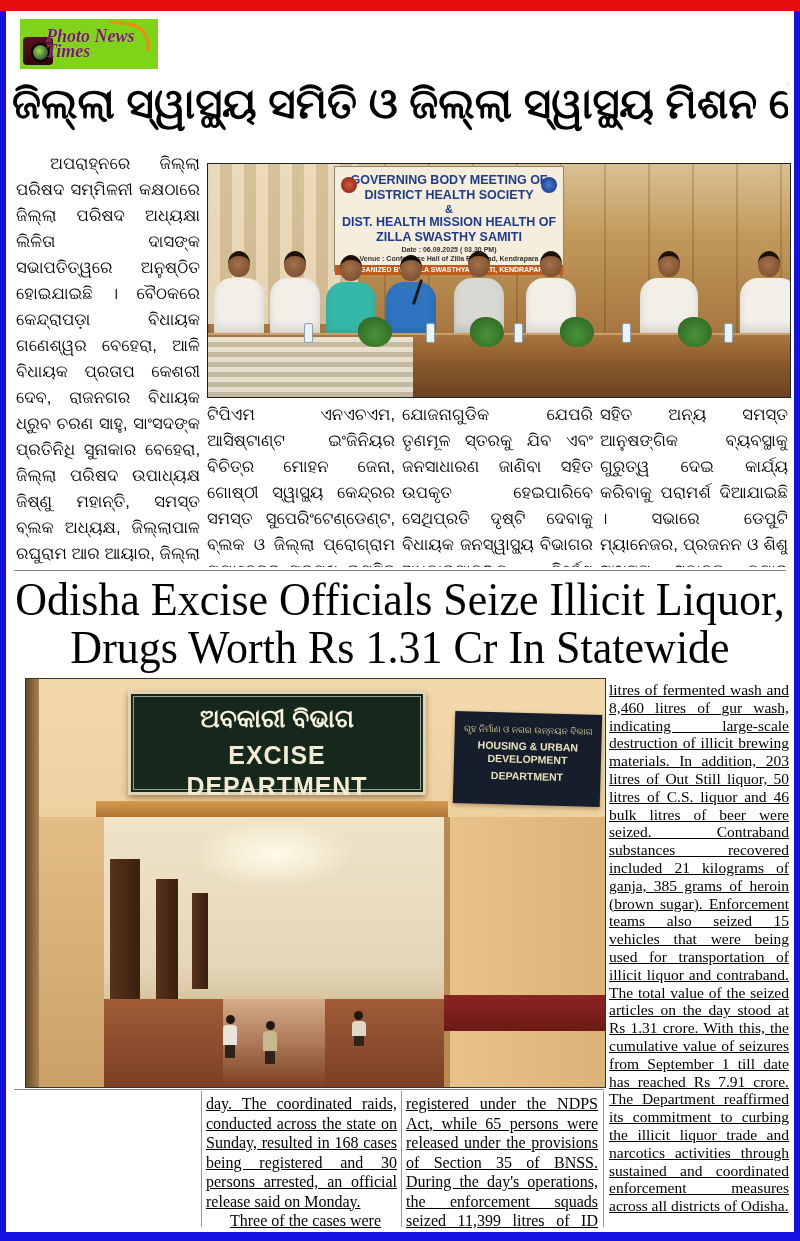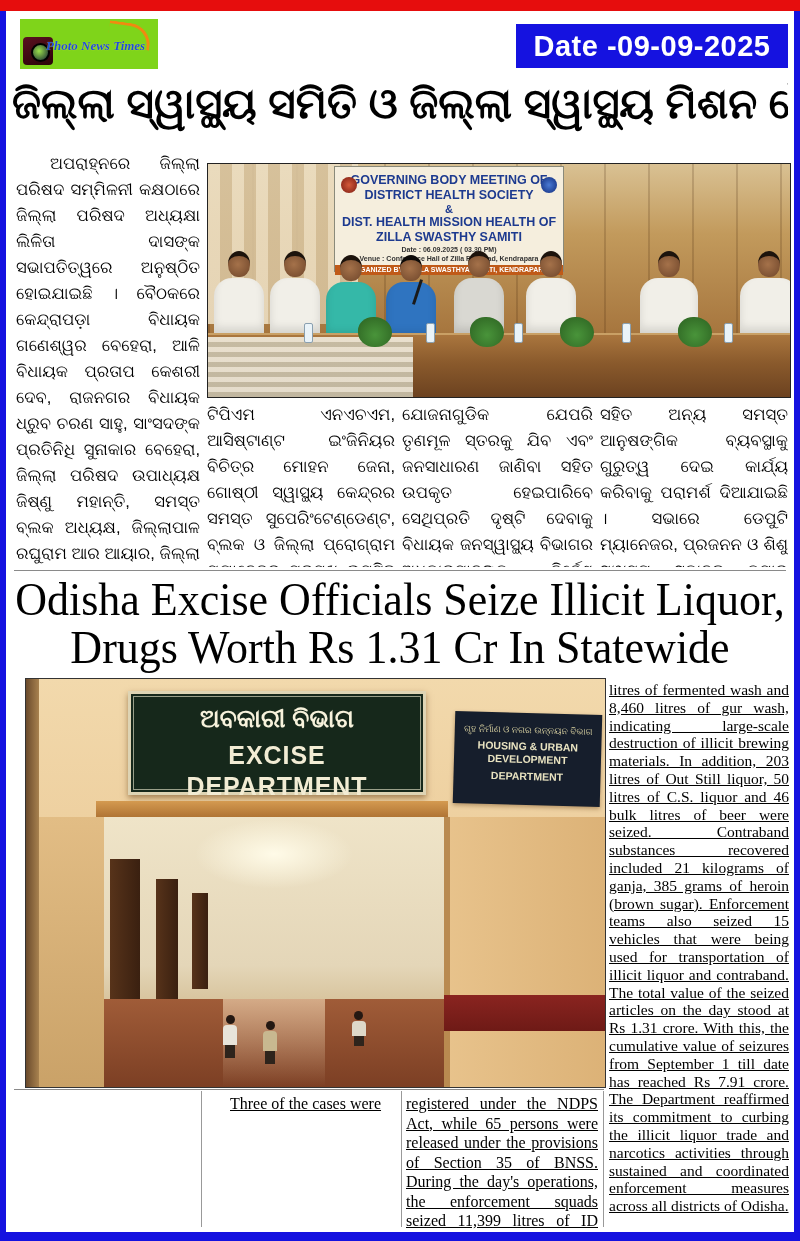--- a/index.html
+++ b/index.html
@@ -5,21 +5,21 @@
   html,body{margin:0;padding:0;background:#cfcfcf;font-family:"Liberation Sans",sans-serif;}
   .page{position:relative;width:800px;height:1241px;margin:0 auto;background:#ffffff;overflow:hidden;}
   
   .topbar{position:absolute;top:0;left:0;width:800px;height:11px;background:#e60d0d;}
   .bl{position:absolute;left:0;top:11px;bottom:0;width:6px;background:#1512e0;}
   .br{position:absolute;right:0;top:11px;bottom:0;width:6px;background:#1512e0;}
   .bb{position:absolute;left:0;right:0;bottom:0;height:9px;background:#1512e0;}
 
   
   .logo{position:absolute;left:20px;top:19px;width:138px;height:50px;background:#7fd41a;overflow:hidden;}
-  .logo-text{position:absolute;left:26px;top:10px;width:110px;font-family:"Liberation Serif",serif;font-style:italic;font-weight:bold;font-size:13px;color:#1d4ed8;line-height:15px;text-shadow:0 0 1px #e8e060;margin-top:9px;}
+  .logo-text{position:absolute;left:26px;top:10px;width:110px;font-family:"Liberation Serif",serif;font-style:italic;font-weight:bold;font-size:18px;color:#701a75;line-height:15px;text-shadow:0 0 1px #e8e060;}
   .cam{position:absolute;left:3px;top:18px;width:30px;height:28px;background:linear-gradient(160deg,#5a1020,#2a0408);border-radius:4px;}
   .cam-lens{position:absolute;left:8px;top:6px;width:15px;height:15px;border-radius:50%;background:radial-gradient(circle at 40% 40%,#9adf4a,#123);border:2px solid #000;}
   .swoosh{position:absolute;left:88px;top:4px;width:40px;height:22px;border:3px solid #f08a10;border-bottom:none;border-left:none;border-radius:0 22px 0 0;transform:rotate(8deg);}
   .pagebox{position:absolute;left:158px;top:24px;width:136px;height:46px;background:#1512e0;color:#fff;font-weight:bold;font-size:30px;display:flex;align-items:center;justify-content:center;}
   .datebox{position:absolute;left:516px;top:24px;width:272px;height:44px;background:#1512e0;color:#fff;font-weight:bold;font-size:29px;display:flex;align-items:center;justify-content:center;letter-spacing:0.5px;}
 
   
   .od-headline{position:absolute;left:12px;top:80px;width:776px;height:62px;text-align:center;font-size:42px;font-weight:600;color:#000;white-space:nowrap;overflow:hidden;}
   .od-col{position:absolute;font-size:16.5px;line-height:26px;text-align:justify;color:#000;overflow:hidden;}
   .od-c1{left:16px;top:150px;width:184px;height:416px;}
@@ -110,21 +110,20 @@
   <div class="br"></div>
   <div class="bb"></div>
 
   <div class="logo">
     <div class="cam">
         <div class="cam-lens"></div>
       </div>
     <div class="swoosh"></div>
     <div class="logo-text">Photo News Times</div>
   </div>
-  <div class="datebox">Date -09-09-2025</div>
 
   <div class="od-headline">ଜିଲ୍ଲା ସ୍ୱାସ୍ଥ୍ୟ ସମିତି ଓ ଜିଲ୍ଲା ସ୍ୱାସ୍ଥ୍ୟ ମିଶନ ବୈଠକ ଅନୁଷ୍ଠିତ</div>
 
   <div class="od-col od-c1">
       <p>ଅପରାହ୍ନରେ ଜିଲ୍ଲା ପରିଷଦ ସମ୍ମିଳନୀ କକ୍ଷଠାରେ ଜିଲ୍ଲା ପରିଷଦ ଅଧ୍ୟକ୍ଷା ଲିଳିତା ଦାସଙ୍କ ସଭାପତିତ୍ୱରେ ଅନୁଷ୍ଠିତ ହୋଇଯାଇଛି । ବୈଠକରେ କେନ୍ଦ୍ରାପଡ଼ା ବିଧାୟକ ଗଣେଶ୍ୱର ବେହେରା, ଆଳି ବିଧାୟକ ପ୍ରତାପ କେଶରୀ ଦେବ, ରାଜନଗର ବିଧାୟକ ଧ୍ରୁବ ଚରଣ ସାହୁ, ସାଂସଦଙ୍କ ପ୍ରତିନିଧି ସୁନାକାର ବେହେରା, ଜିଲ୍ଲା ପରିଷଦ ଉପାଧ୍ୟକ୍ଷ ଜିଷ୍ଣୁ ମହାନ୍ତି, ସମସ୍ତ ବ୍ଲକ ଅଧ୍ୟକ୍ଷ, ଜିଲ୍ଲାପାଳ ରଘୁରାମ ଆର ଆୟାର, ଜିଲ୍ଲା ପରିଷଦ ମୁଖ୍ୟ ଉନ୍ନୟନ ଅଧିକାରୀ ଅଜାମ୍ବର ମହାନ୍ତି, ଜିଲ୍ଲା ମୁଖ୍ୟ ଚିକିତ୍ସା ଓ ଜନସ୍ୱାସ୍ଥ୍ୟ ଅଧିକାରୀ ଡାକ୍ତର ମନୋରଞ୍ଜନ ରାଉତ, ଏଡିଏମଓ ଡାକ୍ତର ପ୍ରମୋଦ କୁମାର ପ୍ରହରାଜ, ଅତିରିକ୍ତ ଜିଲ୍ଲା ସ୍ୱାସ୍ଥ୍ୟ ଅଧିକାରୀ ଡାକ୍ତର ସଚ୍ଚିଦାନନ୍ଦ ମିଶ୍ର, ଜିଲ୍ଲା ଜନ ସ୍ୱାସ୍ଥ୍ୟ ଅଧିକାରୀ ଡାକ୍ତର ଗୌରାଙ୍ଗ ଚରଣ ଗିରି, ପ୍ରଶାସନିକ ଅଧିକାରୀ ଦିଲୀପ କୁମାର ନାୟକ, ଫାଇନାନସିଆଲ ଅଧିକାରୀ ଆଶୁତୋଷ ତ୍ରିପାଠୀ ସମେତ ସମସ୍ତ ଜିଲ୍ଲା ସ୍ତରୀୟ ଅଧିକାରୀ, ସମସ୍ତ ଲାଇନ ବିଭାଗ,</p>
     </div>
   <div class="od-col od-c2">
       <p>ଟିପିଏମ ଏନଏଚଏମ, ଆସିଷ୍ଟାଣ୍ଟ ଇଂଜିନିୟର ବିଚିତ୍ର ମୋହନ ଜେନା, ଗୋଷ୍ଠୀ ସ୍ୱାସ୍ଥ୍ୟ କେନ୍ଦ୍ରର ସମସ୍ତ ସୁପେରିଂଟେଣ୍ଡେଣ୍ଟ, ବ୍ଲକ ଓ ଜିଲ୍ଲା ପ୍ରୋଗ୍ରାମ ମ୍ୟାନେଜର ପ୍ରମୁଖ ଉପସ୍ଥିତ ଥିଲେ । ବୈଠକରେ ଭିତ୍ତିଭୂମି, ଷ୍ଟାଫ ପଜିସନ ସମେତ ଅନ୍ୟ ଆନୁଷଙ୍ଗିକ ବ୍ୟବସ୍ଥା ଉପରେ ବିସ୍ତୃତ ଆଲୋଚନା ହୋଇଥିଲା । ସ୍ୱାସ୍ଥ୍ୟ ବିଭାଗର ସମସ୍ତ କାର୍ଯ୍ୟକ୍ରମ,</p>
     </div>
   <div class="od-col od-c3">
@@ -249,18 +248,19 @@
   <div class="en-col en-right">
       <p>litres of fermented wash and 8,460 litres of gur wash, indicating large-scale destruction of illicit brewing materials. In addition, 203 litres of Out Still liquor, 50 litres of C.S. liquor and 46 bulk litres of beer were seized. Contraband substances recovered included 21 kilograms of ganja, 385 grams of heroin (brown sugar). Enforcement teams also seized 15 vehicles that were being used for transportation of illicit liquor and contraband. The total value of the seized articles on the day stood at Rs 1.31 crore. With this, the cumulative value of seizures from September 1 till date has reached Rs 7.91 crore. The Department reaffirmed its commitment to curbing the illicit liquor trade and narcotics activities through sustained and coordinated enforcement measures across all districts of Odisha.</p>
     </div>
 
   <div class="rule-bot"></div>
   <div class="vsep v1"></div>
   <div class="vsep v2"></div>
   <div class="vsep v3"></div>
 
   <div class="en-col en-bot en-b2">
+    <p>day. The coordinated raids, conducted across the state on Sunday, resulted in 168 cases being registered and 30 persons arrested, an official release said on Monday.</p>
     <p class="ind">Three of the cases were</p>
   </div>
   <div class="en-col en-bot en-b3">
       <p>registered under the NDPS Act, while 65 persons were released under the provisions of Section 35 of BNSS. During the day's operations, the enforcement squads seized 11,399 litres of ID liquor along with 112,360</p>
     </div>
 </div>
 
 </body></html>

